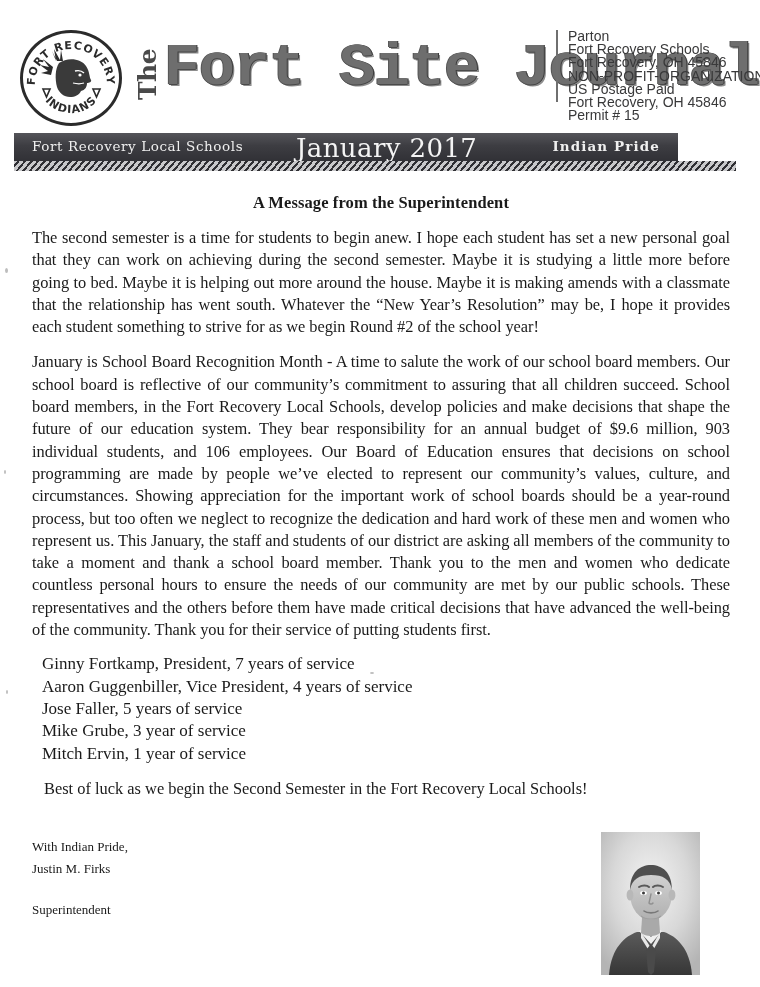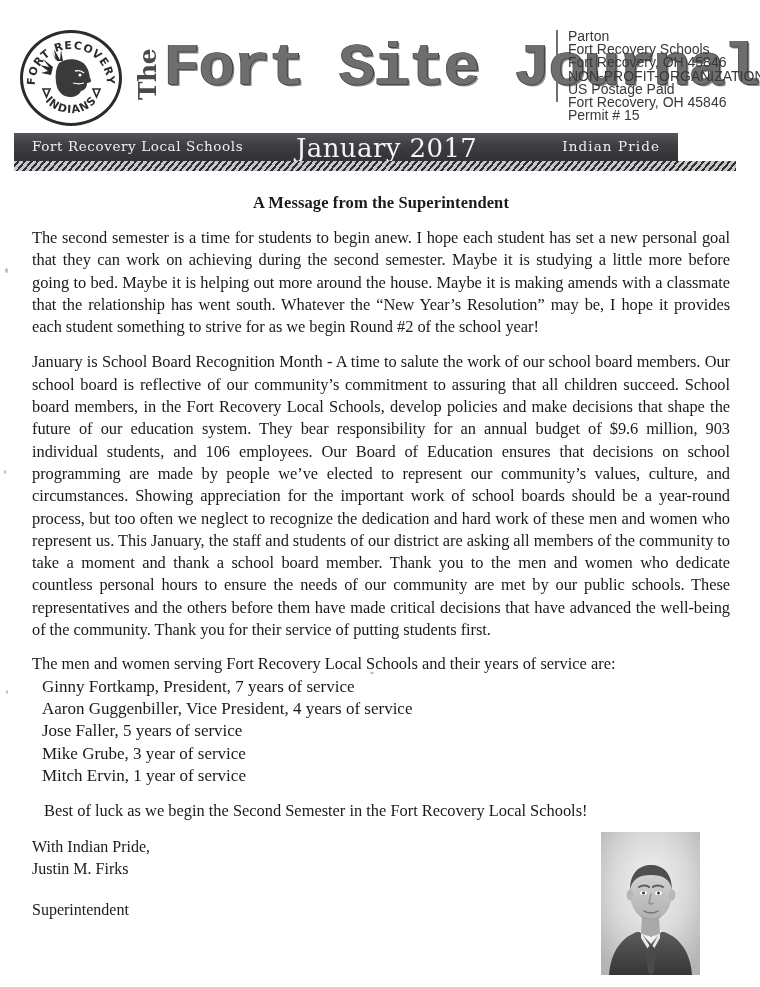--- a/index.html
+++ b/index.html
@@ -129,20 +129,21 @@
     white-space: nowrap;
   }
   .banner-right {
     position: absolute;
     right: 18px; top: 5px;
     font-family: "DejaVu Serif", serif;
     font-size: 13.5px;
     letter-spacing: 1.1px;
     color: #efefef;
     white-space: nowrap;
+    font-weight: bold;
   }
 
   
   .article {
     position: absolute;
     left: 32px; top: 181px;
     width: 698px;
   }
   .headline {
     text-align: center;
@@ -180,21 +181,21 @@
   .closing {
     font-size: 16.4px;
     line-height: 22.3px;
     margin: 12px;
   }
 
   
   .signature {
     position: absolute;
     left: 32px; top: 836px;
-    font-size: 16px;
+    font-size: 13px;
     line-height: 22.3px;
   }
   .signature .sig-line { white-space: nowrap; }
   .signature .sig-title { margin-top: 18px; }
 
   
   .portrait {
     position: absolute;
     left: 601px; top: 832px;
     width: 99px; height: 143px;
@@ -276,21 +277,20 @@
   <div class="banner-right">Indian Pride</div>
 </div>
 <div class="banner-hatch"></div>
 
 <div class="article">
   <h1 class="headline">A Message from the Superintendent</h1>
 
   <p class="para">The second semester is a time for students to begin anew. I hope each student has set a new personal goal that they can work on achieving during the second semester. Maybe it is studying a little more before going to bed. Maybe it is helping out more around the house. Maybe it is making amends with a classmate that the relationship has went south. Whatever the “New Year’s Resolution” may be, I hope it provides each student something to strive for as we begin Round #2 of the school year!</p>
   <p class="para last-of-block">January is School Board Recognition Month - A time to salute the work of our school board members. Our school board is reflective of our community’s commitment to assuring that all children succeed. School board members, in the Fort Recovery Local Schools, develop policies and make decisions that shape the future of our education system. They bear responsibility for an annual budget of $9.6 million, 903 individual students, and 106 employees. Our Board of Education ensures that decisions on school programming are made by people we’ve elected to represent our community’s values, culture, and circumstances. Showing appreciation for the important work of school boards should be a year-round process, but too often we neglect to recognize the dedication and hard work of these men and women who represent us. This January, the staff and students of our district are asking all members of the community to take a moment and thank a school board member. Thank you to the men and women who dedicate countless personal hours to ensure the needs of our community are met by our public schools. These representatives and the others before them have made critical decisions that have advanced the well-being of the community. Thank you for their service of putting students first.</p>
 
-  <p class="board-intro">The men and women serving Fort Recovery Local Schools and their years of service are:</p>
   <ul class="board-list">
     <li>Ginny Fortkamp, President, 7 years of service</li>
     <li>Aaron Guggenbiller, Vice President, 4 years of service</li>
     <li>Jose Faller, 5 years of service</li>
     <li>Mike Grube, 3 year of service</li>
     <li>Mitch Ervin, 1 year of service</li>
   </ul>
 
   <p class="closing">Best of luck as we begin the Second Semester in the Fort Recovery Local Schools!</p>
 </div>

